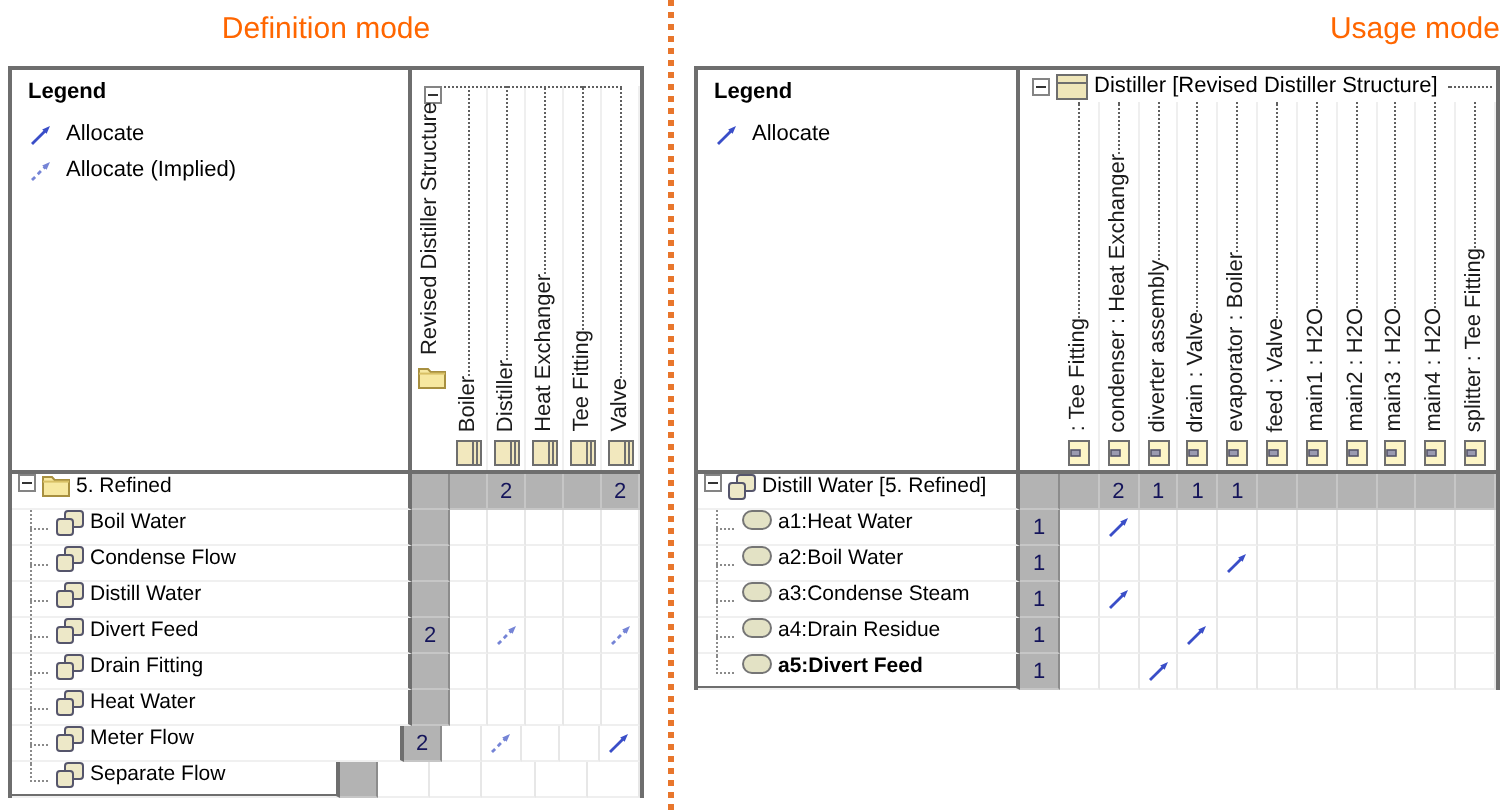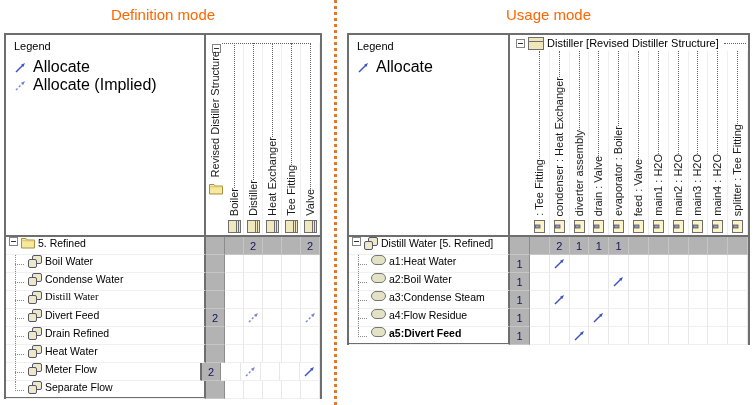--- a/index.html
+++ b/index.html
@@ -1,32 +1,32 @@
 <!DOCTYPE html>
 <html><head>
 <meta charset="utf-8">
 <style>
   html,body{margin:0;padding:0;background:#ffffff;}
   body{width:754px;height:405px;position:relative;font-family:"Liberation Sans",sans-serif;overflow:hidden;}
 
   .mode-title{position:absolute;top:6px;text-align:center;font-size:15px;font-weight:500;color:#ff6600;}
   #title-left{left:4px;width:318px;}
-  #title-right{left:347px;width:403px;}
+  #title-right{left:347px;width:403px;text-align:right;}
 
   .divider{position:absolute;left:334px;top:0;bottom:0;width:3px;
     background-image:repeating-linear-gradient(to bottom,#e8762c 0 3px,transparent 3px 6px);}
 
   .panel{position:absolute;border:2px solid #6e6e6e;background:#fff;box-sizing:border-box;}
   #panel-left{left:4px;top:33px;width:318px;height:366px;}
   #panel-right{left:347px;top:33px;width:403px;height:312px;}
 
   .panel-top{display:flex;}
   .legend-area{box-sizing:border-box;border-right:2px solid #6e6e6e;padding:5px 0 0 8px;}
-  .legend-title{font-size:11px;font-weight:normal;color:#000;margin-bottom:6px;}
-  .legend-item{display:flex;align-items:center;gap:6px;height:18px;font-size:16px;color:#000;}
+  .legend-title{font-size:11px;font-weight:bold;color:#000;margin-bottom:6px;}
+  .legend-item{display:flex;align-items:center;gap:6px;height:18px;font-size:11px;color:#000;}
 
   .matrix-header{position:relative;box-sizing:border-box;flex:1;}
   .hdr-strip{height:16px;display:flex;align-items:center;padding-left:4px;gap:3px;font-size:11px;color:#000;white-space:nowrap;}
   .hdr-strip .dotfill{flex:1;height:0;border-top:1px dotted #606060;margin:0 2px;}
   .hcols{display:flex;box-sizing:border-box;}
   .hcol{display:flex;flex-direction:column;align-items:center;box-sizing:border-box;border-right:1px solid #efefef;padding-bottom:2px;}
   .hcol .dotline{flex:1;width:0;border-left:1px dotted #606060;}
   .hcol .vlabel{writing-mode:vertical-rl;transform:rotate(180deg);font-size:11px;color:#1a1a1a;white-space:nowrap;line-height:1;}
   .hcol .hicon{margin-top:3px;height:14px;display:flex;align-items:flex-end;}
   .hconnector{position:absolute;height:0;border-top:1px dotted #606060;}
@@ -197,31 +197,31 @@
       </div>
       <div class="mrow">
         <div class="rlabel" style="width: 200px;">
           <span class="tree"></span>
           <span class="icon" style="margin-left: 0px;">
             <svg width="14" height="13" viewBox="0 0 14 13">
               <rect x="4.5" y="0.5" width="9" height="8" rx="1.5" fill="#ede8c8" stroke="#55556b"></rect>
               <rect x="0.5" y="4.5" width="8" height="8" rx="1.5" fill="#ede8c8" stroke="#55556b"></rect>
             </svg>
           </span>
-          <span class="lbl">Condense Water</span>
+          <span class="lbl">Condense Flow</span>
         </div>
         <div class="rcount" style="width: 19px;"></div>
         <div class="rcell"></div>
         <div class="rcell"></div>
         <div class="rcell"></div>
         <div class="rcell"></div>
         <div class="rcell"></div>
       </div>
       <div class="mrow">
-        <div class="rlabel" style="width: 200px; font-family: Liberation Serif, serif;">
+        <div class="rlabel" style="width: 200px;">
           <span class="tree"></span>
           <span class="icon" style="margin-left: 0px;">
             <svg width="14" height="13" viewBox="0 0 14 13">
               <rect x="4.5" y="0.5" width="9" height="8" rx="1.5" fill="#ede8c8" stroke="#55556b"></rect>
               <rect x="0.5" y="4.5" width="8" height="8" rx="1.5" fill="#ede8c8" stroke="#55556b"></rect>
             </svg>
           </span>
           <span class="lbl">Distill Water</span>
         </div>
         <div class="rcount" style="width: 19px;"></div>
@@ -265,21 +265,21 @@
       </div>
       <div class="mrow">
         <div class="rlabel" style="width: 200px;">
           <span class="tree"></span>
           <span class="icon" style="margin-left: 0px;">
             <svg width="14" height="13" viewBox="0 0 14 13">
               <rect x="4.5" y="0.5" width="9" height="8" rx="1.5" fill="#ede8c8" stroke="#55556b"></rect>
               <rect x="0.5" y="4.5" width="8" height="8" rx="1.5" fill="#ede8c8" stroke="#55556b"></rect>
             </svg>
           </span>
-          <span class="lbl">Drain Refined</span>
+          <span class="lbl">Drain Fitting</span>
         </div>
         <div class="rcount" style="width: 19px;"></div>
         <div class="rcell"></div>
         <div class="rcell"></div>
         <div class="rcell"></div>
         <div class="rcell"></div>
         <div class="rcell"></div>
       </div>
       <div class="mrow">
         <div class="rlabel" style="width: 200px;">
@@ -325,21 +325,21 @@
         <div class="rcell">
           <span class="icon">
             <svg width="13" height="13" viewBox="0 0 13 13">
               <path d="M2 11 L8.8 4.2" stroke="#3a4ec8" stroke-width="1.4" fill="none"></path>
               <polygon points="11,2 7.1,3.7 9.3,5.9" fill="#3a4ec8"></polygon>
             </svg>
           </span>
         </div>
       </div>
       <div class="mrow">
-        <div class="rlabel" style="width: 200px;">
+        <div class="rlabel" style="width: 164px;">
           <span class="tree last"></span>
           <span class="icon" style="margin-left: 0px;">
             <svg width="14" height="13" viewBox="0 0 14 13">
               <rect x="4.5" y="0.5" width="9" height="8" rx="1.5" fill="#ede8c8" stroke="#55556b"></rect>
               <rect x="0.5" y="4.5" width="8" height="8" rx="1.5" fill="#ede8c8" stroke="#55556b"></rect>
             </svg>
           </span>
           <span class="lbl">Separate Flow</span>
         </div>
         <div class="rcount" style="width: 19px;"></div>
@@ -618,21 +618,21 @@
         <div class="rcell"></div>
       </div>
       <div class="mrow">
         <div class="rlabel" style="width: 161px;">
           <span class="tree"></span>
           <span class="icon" style="margin-left: 0px;">
             <svg width="15" height="10" viewBox="0 0 15 10">
               <rect x="0.5" y="0.5" width="14" height="9" rx="4.5" fill="#e3e2c5" stroke="#757575"></rect>
             </svg>
           </span>
-          <span class="lbl">a4:Flow Residue</span>
+          <span class="lbl">a4:Drain Residue</span>
         </div>
         <div class="rcount" style="width: 20px;">1</div>
         <div class="rcell"></div>
         <div class="rcell"></div>
         <div class="rcell"></div>
         <div class="rcell">
           <span class="icon">
             <svg width="13" height="13" viewBox="0 0 13 13">
               <path d="M2 11 L8.8 4.2" stroke="#3a4ec8" stroke-width="1.4" fill="none"></path>
               <polygon points="11,2 7.1,3.7 9.3,5.9" fill="#3a4ec8"></polygon>

